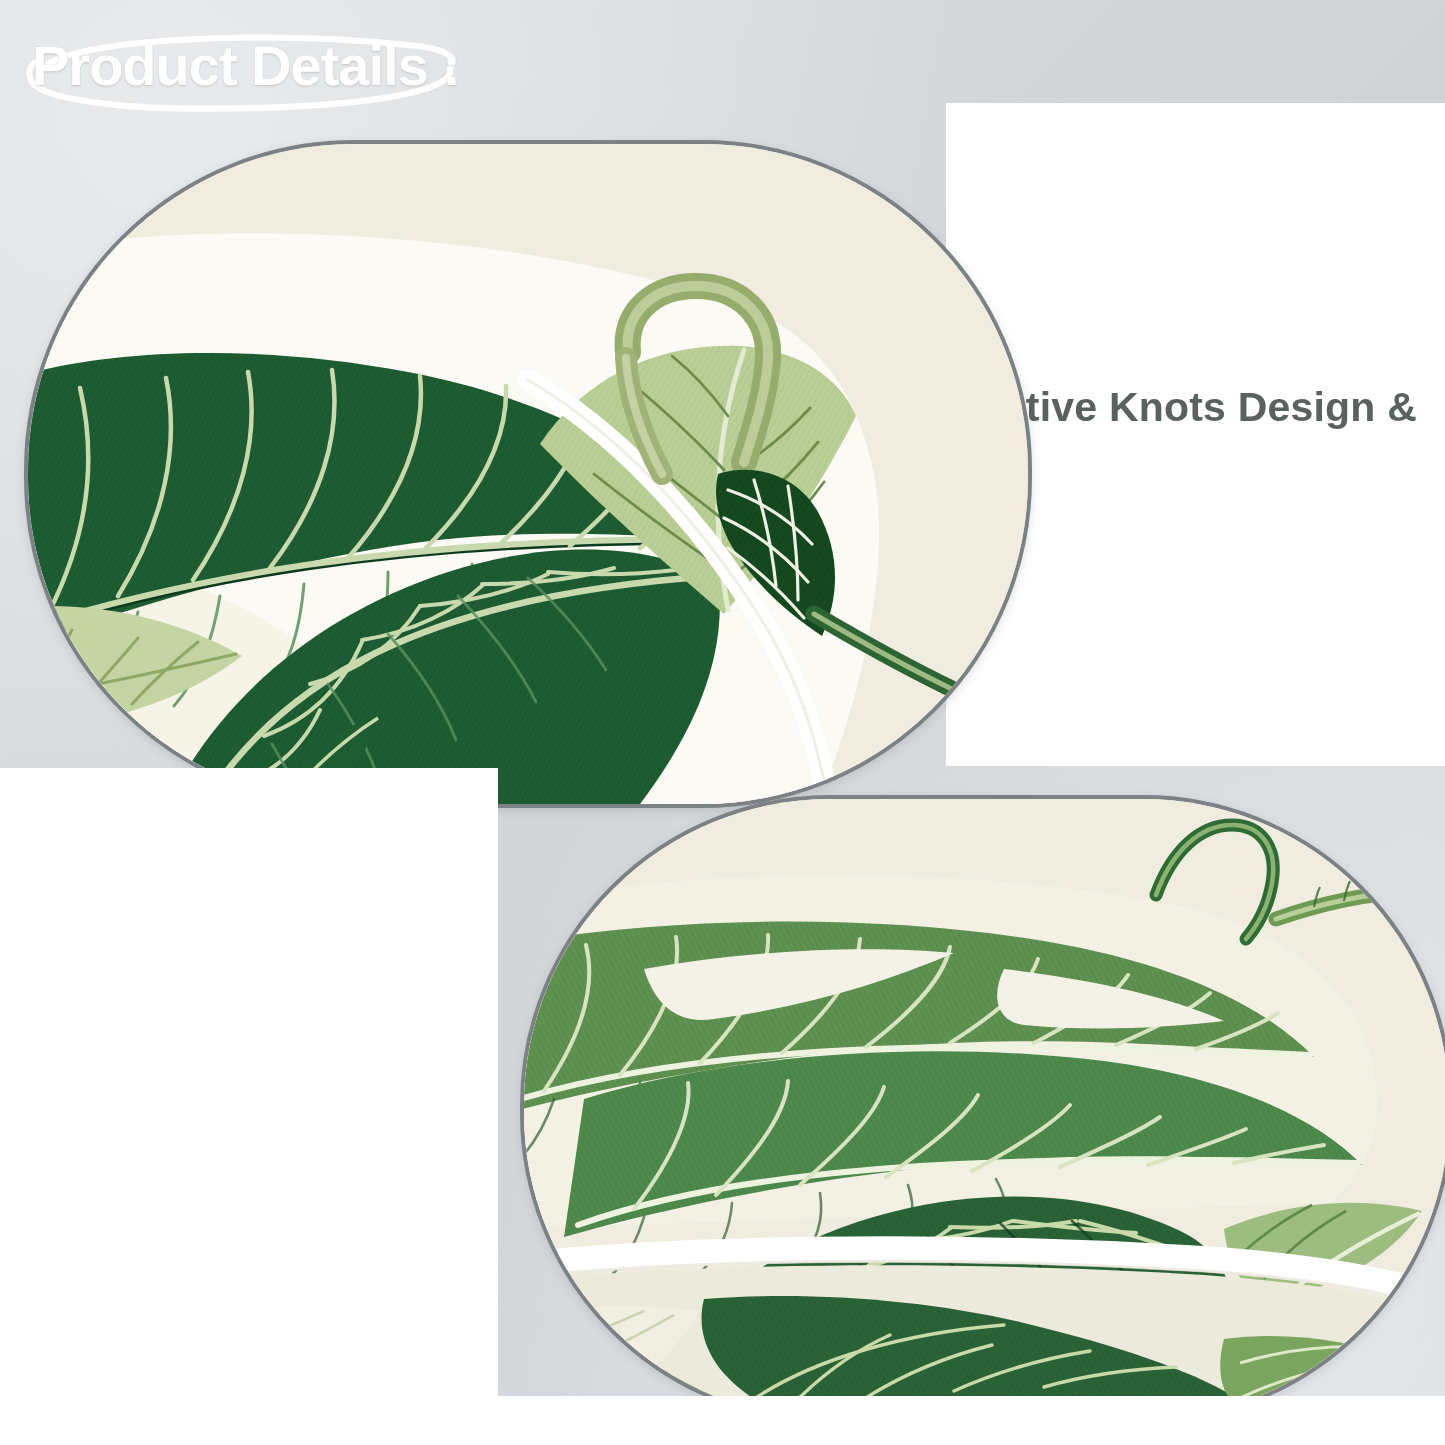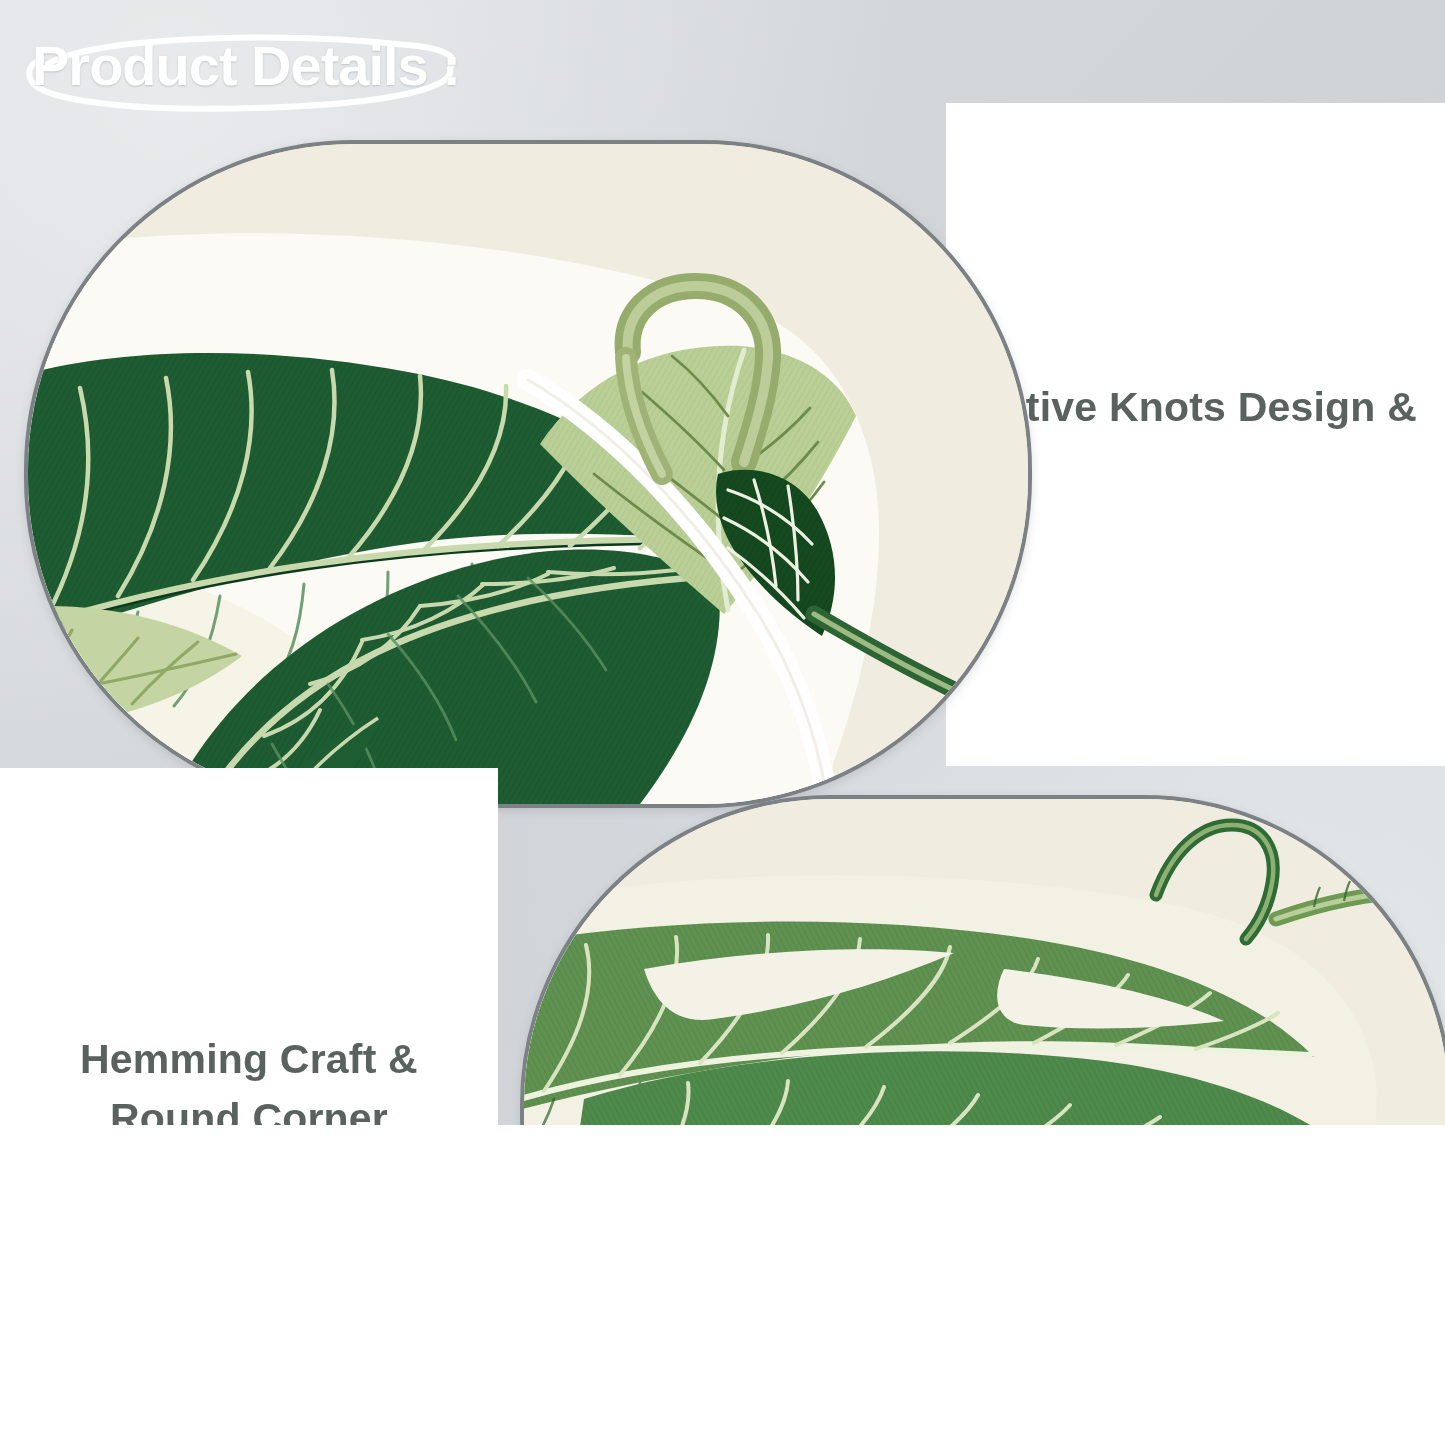--- a/index.html
+++ b/index.html
@@ -2,21 +2,21 @@
 <html><head>
 <meta charset="utf-8">
 <style>
   html,body{margin:0;padding:0;}
   body{
     width:1445px;height:1445px;overflow:hidden;
     font-family:"Liberation Sans", sans-serif;
     background:#ffffff;
   }
   #stage{
-    position:relative;width:1445px;height:1125px;overflow:hidden;
+    position:relative;width:1445px;height:1396px;overflow:hidden;
     background:
       radial-gradient(circle at 12% 8%, #e8eaec 0%, rgba(232,234,236,0) 45%),
       radial-gradient(circle at 88% 92%, #e4e7ea 0%, rgba(228,231,234,0) 50%),
       linear-gradient(135deg,#dcdfe2 0%,#d3d7da 35%,#cfd3d7 60%,#dbdee1 100%);
   }
 
   
   #title-block{position:absolute;left:18px;top:24px;width:460px;height:96px;}
   #title-text{
     position:absolute;left:14px;top:14px;
@@ -220,24 +220,20 @@
 
         <g>
           <path d="M250,660 C266,620 304,586 352,570 C340,608 318,640 292,660 Z" fill="#1e5c32"></path>
           <path d="M258,656 C288,620 322,592 350,574" fill="none" stroke="#c8d9ae" stroke-width="3.5"></path>
         </g>
       </g>
     </svg>
   </div>
 
   <div id="panel-bottomleft" class="white-panel"></div>
-  <div id="caption-bottomleft" class="caption">
-    <div>Hemming Craft &amp;</div>
-    <div>Round Corner</div>
-  </div>
 
   <div id="frame-bottom" class="photo-frame">
     <svg class="photo-svg" viewBox="0 0 925 620" preserveAspectRatio="xMidYMid slice">
       <defs>
         <pattern id="weaveB" width="5" height="5" patternUnits="userSpaceOnUse" patternTransform="rotate(-28)">
           <rect width="5" height="5" fill="none"></rect>
           <line x1="0" y1="0" x2="0" y2="5" stroke="#000" stroke-opacity="0.09" stroke-width="1.5"></line>
         </pattern>
         <clipPath id="clipBot">
             <rect x="0" y="0" width="925" height="620"></rect>

